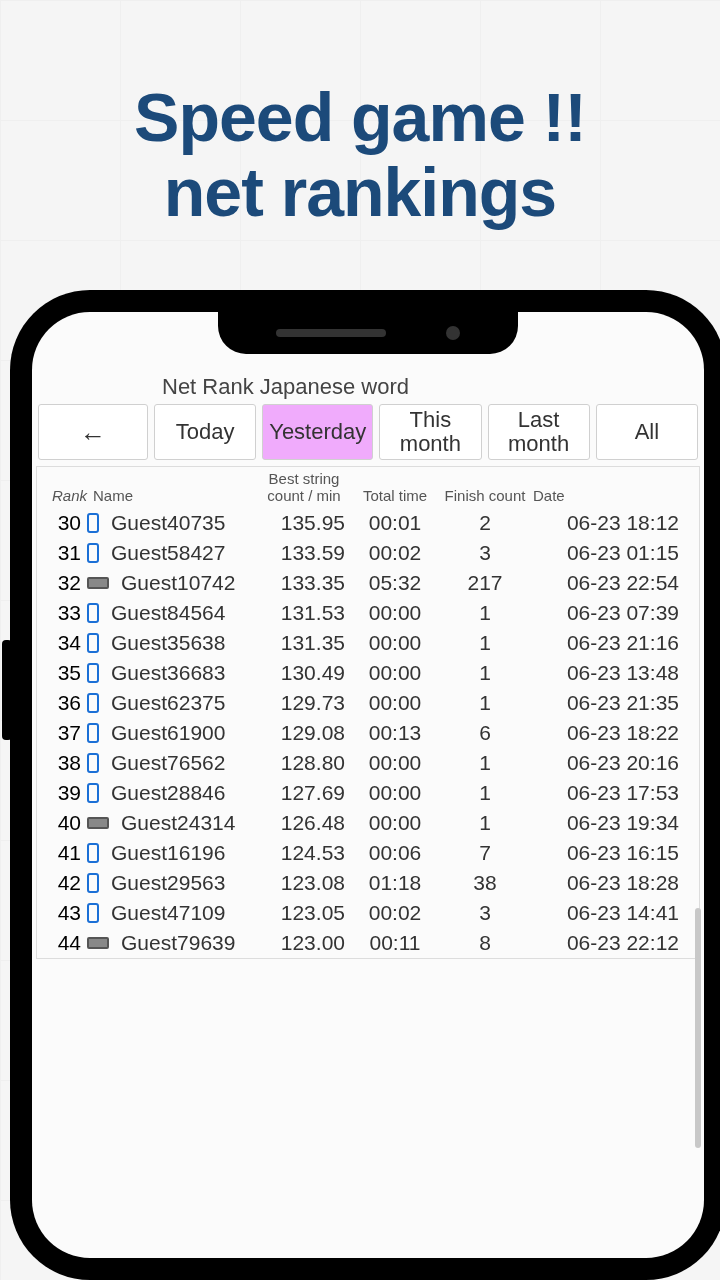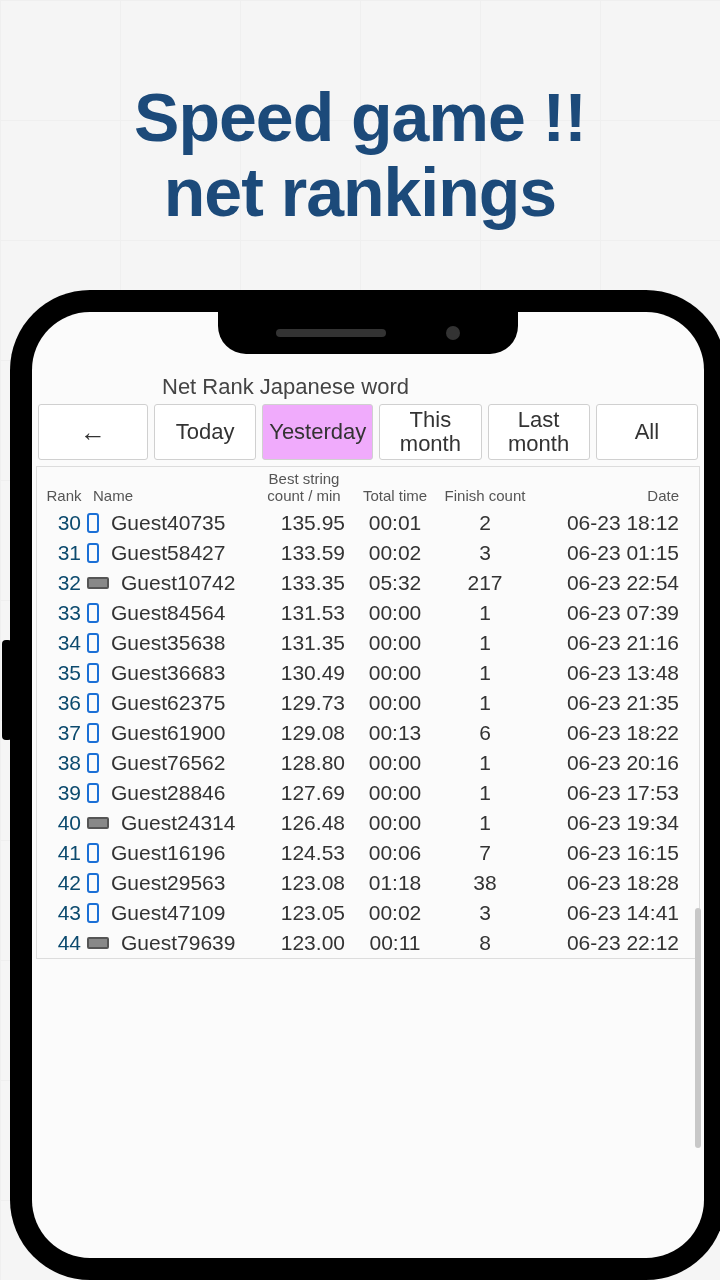--- a/index.html
+++ b/index.html
@@ -117,32 +117,32 @@
   .thead {
     display: grid;
     grid-template-columns: 48px 168px 98px 84px 96px 150px;
     font-size: 15px;
     color: #555;
     align-items: end;
     padding: 4px 2px 4px 2px;
     text-align: center;
   }
   .thead > div { line-height: 1.1; }
-  .thead .h-rank { text-align: center; padding-left: 2px; }
+  .thead .h-rank { text-align: right; padding-left: 2px; font-style: italic; }
   .thead .h-name { text-align: left; padding-left: 6px; }
-  .thead .h-date { text-align: right; padding-right: 4px; }
+  .thead .h-date { text-align: left; padding-right: 4px; }
   .row {
     display: grid;
     grid-template-columns: 48px 168px 98px 84px 96px 150px;
     font-size: 21px;
     color: #333;
     padding: 3px 2px;
     align-items: center;
   }
-  .c-rank { text-align: right; padding-right: 6px; color: #0c4a6e; }
+  .c-rank { text-align: right; padding-right: 6px; color: #000000; }
   .c-name { display: flex; align-items: center; gap: 12px; white-space: nowrap; }
   .c-best { text-align: right; padding-right: 8px; }
   .c-time { text-align: center; }
   .c-fin  { text-align: center; }
   .c-date { text-align: right; padding-right: 4px; white-space: nowrap; }
   .dev-icon {
     display: inline-block;
     width: 12px; height: 20px;
     border: 2px solid #1a6fd6;
     border-radius: 3px;

